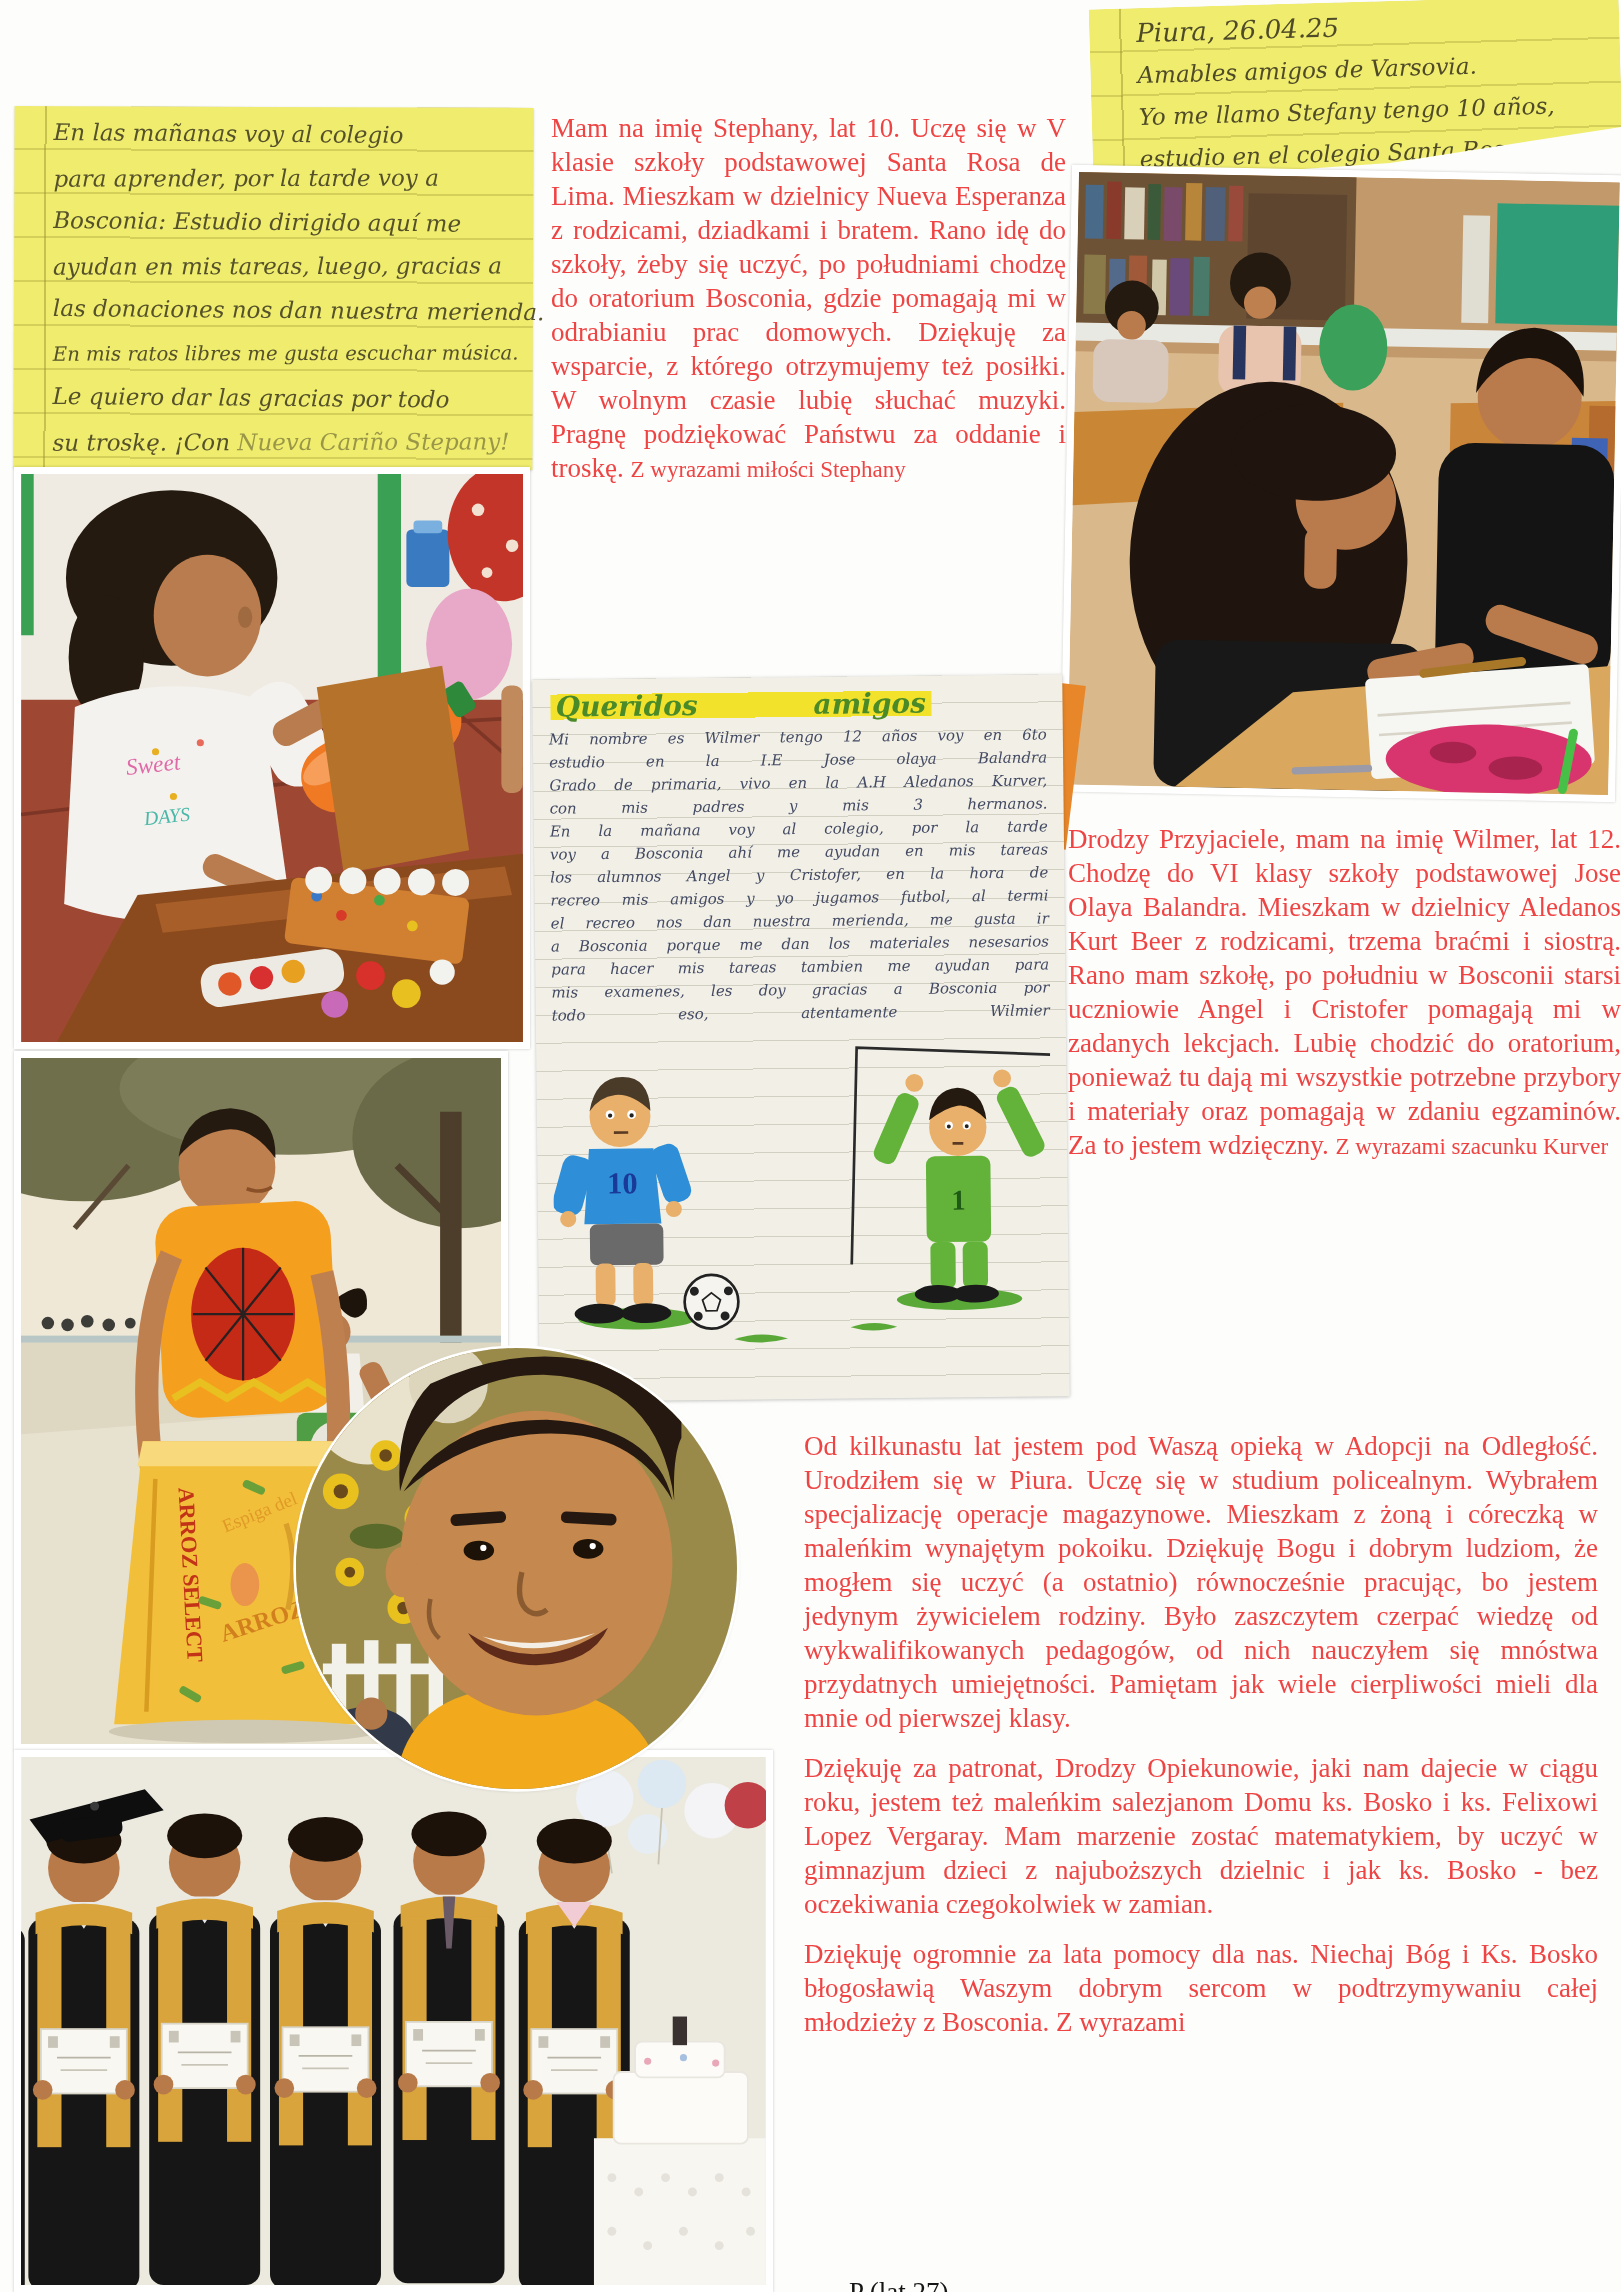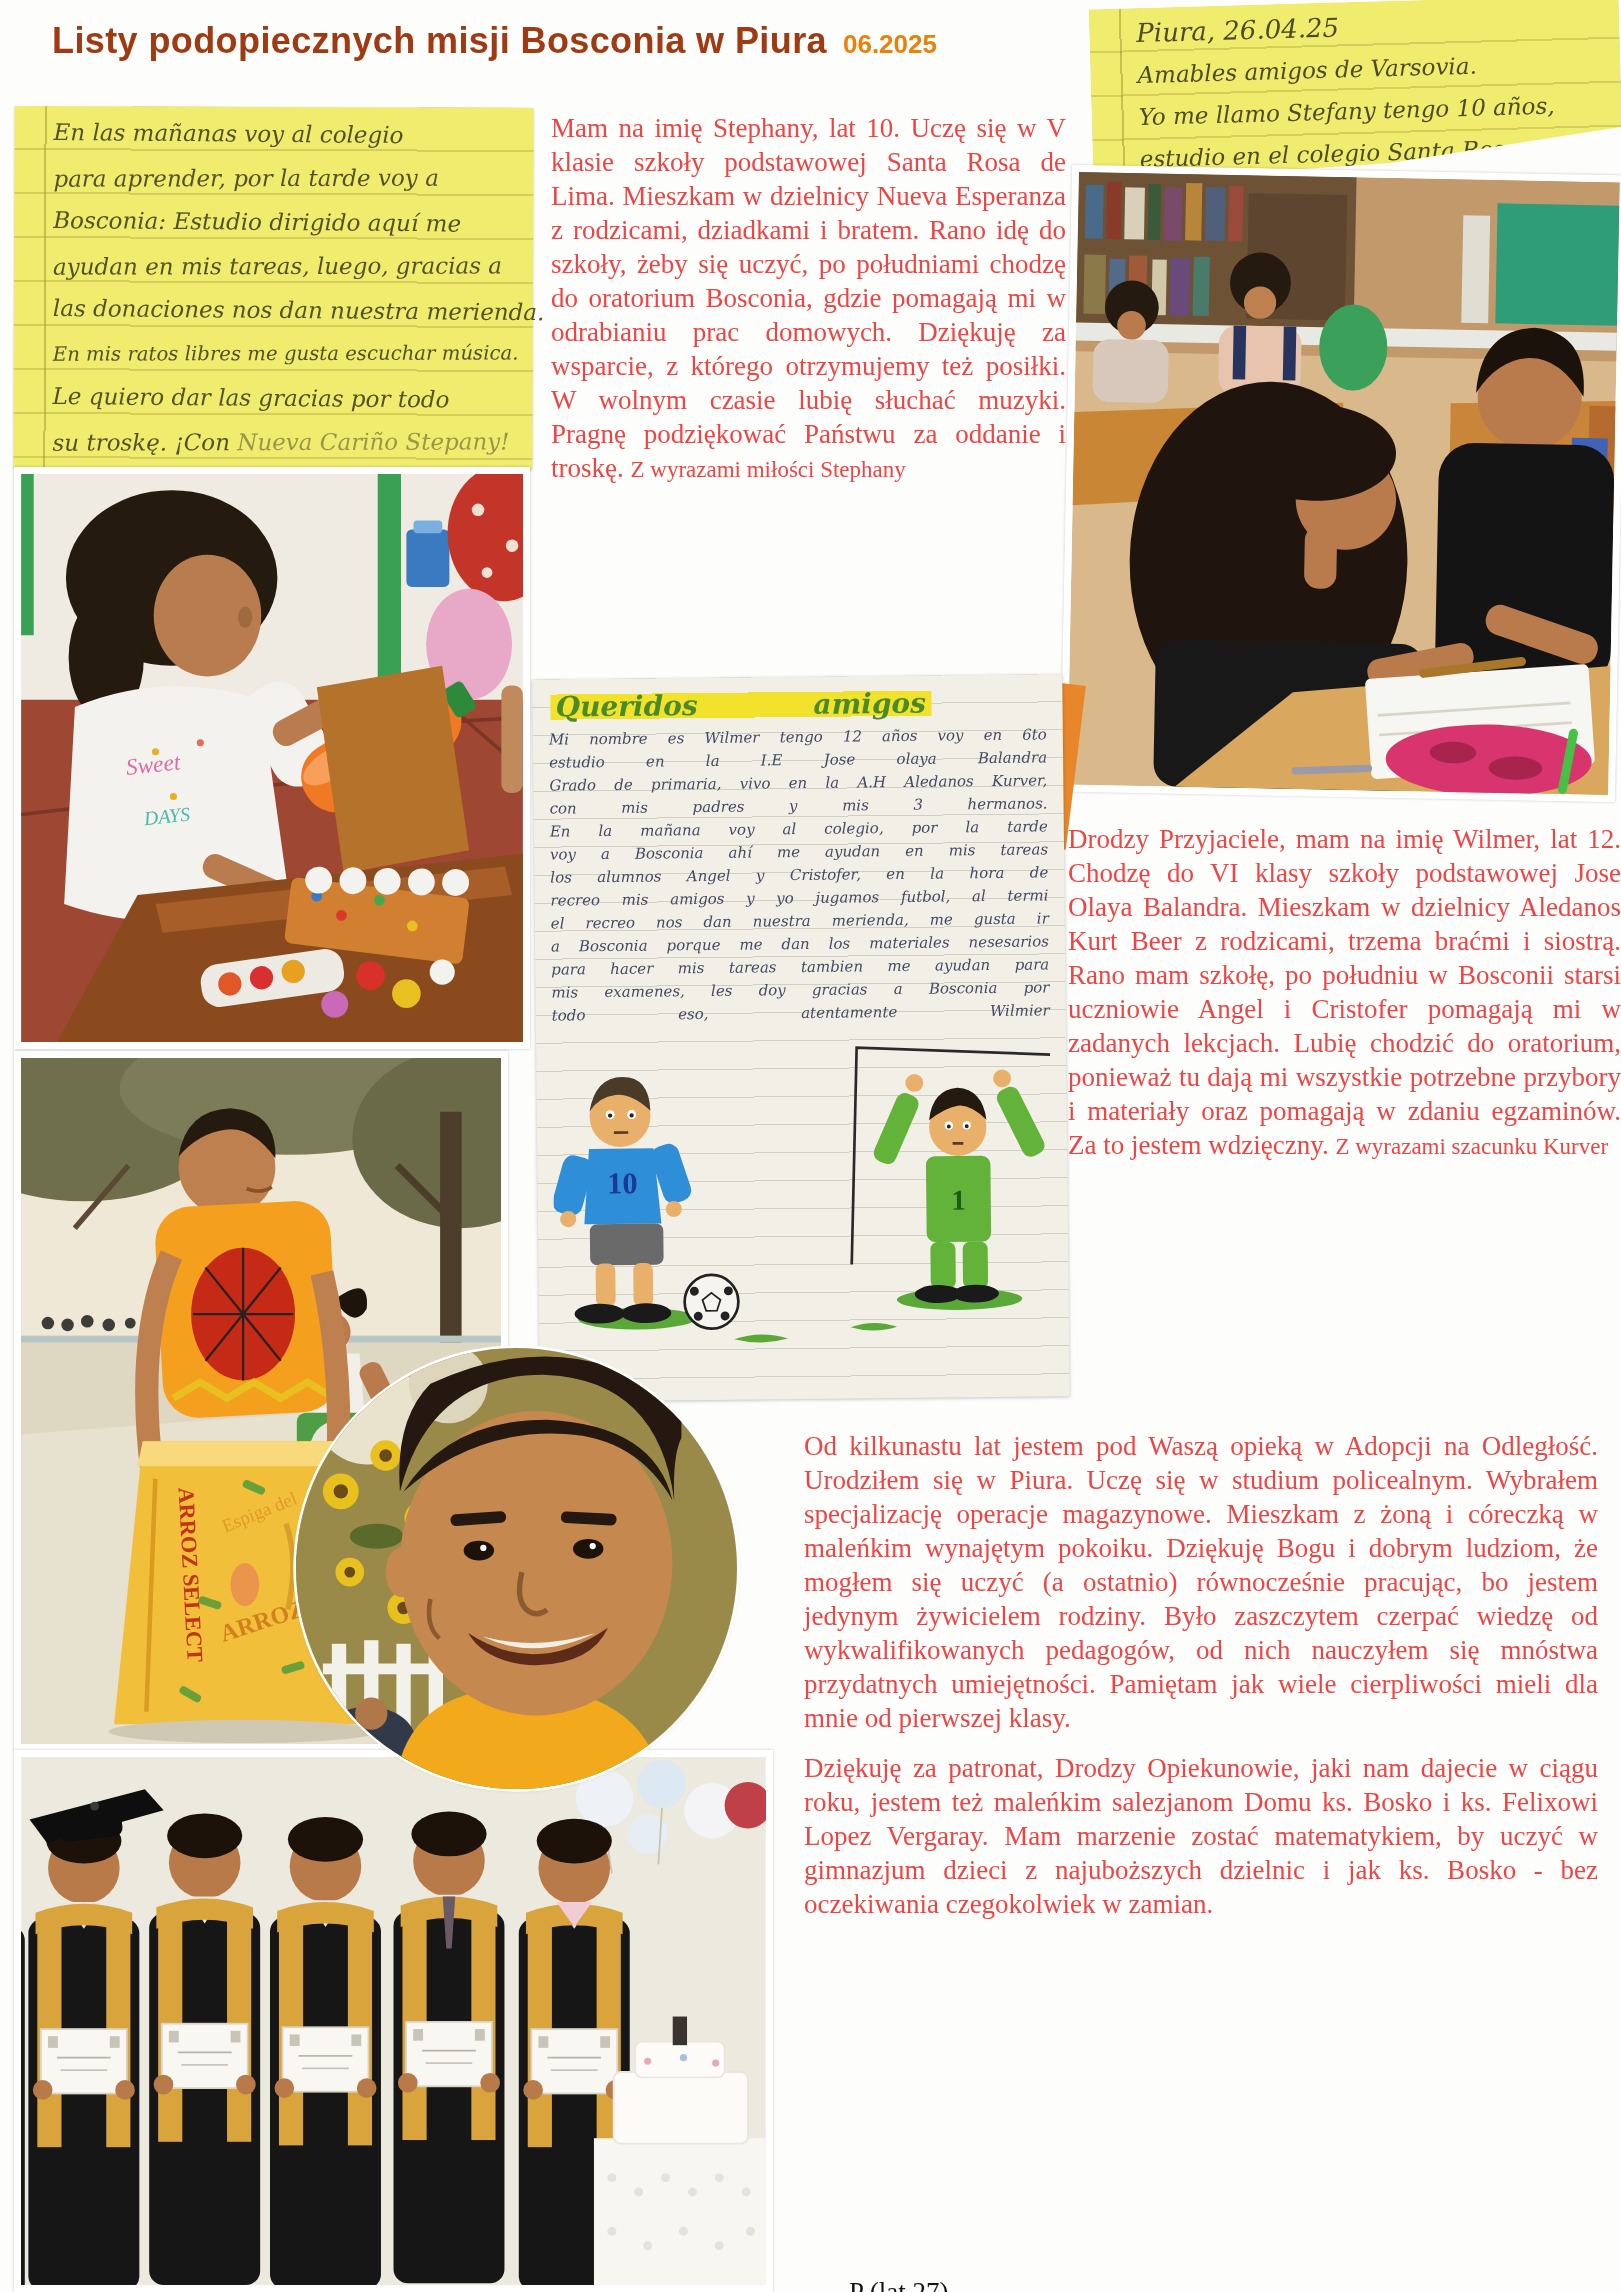--- a/index.html
+++ b/index.html
@@ -56,24 +56,20 @@
            font-size:15px;line-height:23px;color:#434a63;
            text-align:justify;text-align-last:justify;}
   .orange-wedge{position:absolute;left:1019px;top:682px;width:57px;height:165px;background:#e8872a;
                 transform:rotate(7deg);z-index:4;}
 </style>
 </head>
 <body>
 
 <div class="page">
 
-  <div class="header">
-    <span class="title">Listy podopiecznych misji Bosconia w Piura</span>
-    <span class="date">06.2025</span>
-  </div>
 
   <div class="ynote note-top hand">
     <div class="note-line">Piura, 26.04.25</div>
     <div class="note-line">Amables amigos de Varsovia.</div>
     <div class="note-line">Yo me llamo Stefany tengo 10 años,</div>
     <div class="note-line">estudio en el colegio Santa Rosa</div>
   </div>
 
   <div class="ynote note-left hand">
     <div class="note-line">En las mañanas voy al colegio</div>
@@ -500,17 +496,18 @@
         <circle cx="700" cy="340" r="4" fill="#e8a8b8"></circle>
           <circle cx="740" cy="336" r="4" fill="#a8c0e0"></circle>
           <circle cx="776" cy="342" r="4" fill="#e8a8b8"></circle>
       </g>
     </svg>
   </div>
 
   <div class="para adult" style="left:788px;top:1413px;width:826px;z-index:3;">
     <p>Od kilkunastu lat jestem pod Waszą opieką w Adopcji na Odległość. Urodziłem się w Piura. Uczę się w studium policealnym. Wybrałem specjalizację operacje magazynowe. Mieszkam z żoną i córeczką w maleńkim wynajętym pokoiku. Dziękuję Bogu i dobrym ludziom, że mogłem się uczyć (a ostatnio) równocześnie pracując, bo jestem jedynym żywicielem rodziny.  Było zaszczytem czerpać wiedzę od wykwalifikowanych pedagogów, od nich nauczyłem się mnóstwa przydatnych umiejętności. Pamiętam jak wiele cierpliwości mieli dla mnie od pierwszej klasy.</p>
     <p>Dziękuję za patronat, Drodzy Opiekunowie, jaki nam dajecie w ciągu roku, jestem też maleńkim salezjanom Domu ks. Bosko i ks. Felixowi Lopez Vergaray. Mam marzenie zostać matematykiem, by uczyć w gimnazjum dzieci z najuboższych dzielnic i jak ks. Bosko - bez oczekiwania czegokolwiek w zamian.</p>
+    <p>Dziękuję ogromnie za lata pomocy dla nas. Niechaj Bóg i Ks. Bosko błogosławią Waszym dobrym sercom w podtrzymywaniu całej młodzieży z Bosconia.  Z wyrazami</p>
   </div>
   <div class="cutoff">P (lat 27)</div>
 
 </div>
 
 
 </body></html>

